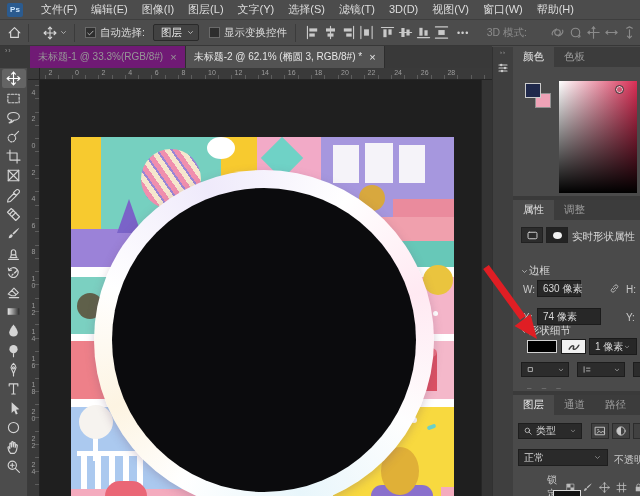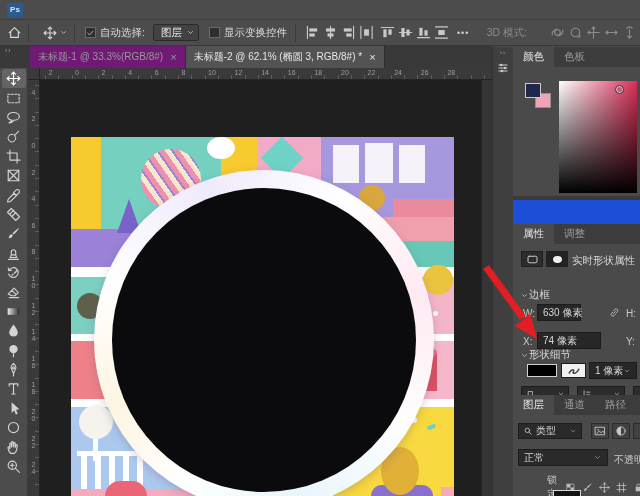--- a/index.html
+++ b/index.html
@@ -73,24 +73,24 @@
     box-shadow:0 3px 10px rgba(110,80,110,.28);}
   .black-circle{position:absolute;left:41px;top:51px;width:304px;height:304px;border-radius:50%;background:#0b0b0d;}
 
   
   .dock-strip{position:absolute;left:492px;top:47px;width:21px;bottom:0;background:#3f3f3f;
     border-left:1px solid #313131;display:flex;flex-direction:column;align-items:center;}
   .dock-collapse{color:#a6a6a6;font-size:6px;letter-spacing:1px;margin-top:2px;}
   .dock-btn{margin-top:5px;color:#cccccc;}
 
   
-  .right-col{position:absolute;left:513px;top:47px;right:0;bottom:0;background:#1d4ed8;overflow:hidden;}
+  .right-col{position:absolute;left:513px;top:47px;right:0;bottom:0;background:#0c4a6e;overflow:hidden;}
   .panel{position:absolute;left:0;right:0;overflow:hidden;}
   #colorPanel{top:0;height:153px;border-bottom:4px solid #3a3a3a;}
-  #propsPanel{top:153px;height:195px;border-bottom:4px solid #3a3a3a;margin-top:24px;}
+  #propsPanel{top:153px;height:195px;border-bottom:4px solid #3a3a3a;}
   #layersPanel{top:348px;bottom:0;}
   .panel-tabs{height:20px;background:#3c3c3c;display:flex;}
   .p-tab{height:20px;display:flex;align-items:center;padding:0 10px;font-size:10.5px;color:#9c9c9c;white-space:nowrap;}
   .p-tab.active{background:#4a4a4a;color:#e5e5e5;}
   .panel-body{position:relative;background:#4a4a4a;height:calc(100% - 20px);font-size:10px;}
 
   
   .fg-swatch{position:absolute;left:12px;top:16px;width:16px;height:15px;border:1px solid #cccccc;z-index:2;}
   .bg-swatch{position:absolute;left:22px;top:26px;width:16px;height:15px;border:1px solid #909090;}
   .grad{position:absolute;left:46px;top:14px;width:78px;height:112px;}
@@ -134,20 +134,33 @@
   .arrow line{stroke:var(--arrow,#e01e24);}
   .arrow polygon{fill:var(--arrow,#e01e24);}
 </style>
 </head>
 <body>
 
 <div class="screen">
 
   <div class="menubar">
     <span class="pslogo">Ps</span>
+    <div class="menu-items">
+        <span class="menu-item">文件(F)</span>
+        <span class="menu-item">编辑(E)</span>
+        <span class="menu-item">图像(I)</span>
+        <span class="menu-item">图层(L)</span>
+        <span class="menu-item">文字(Y)</span>
+        <span class="menu-item">选择(S)</span>
+        <span class="menu-item">滤镜(T)</span>
+        <span class="menu-item">3D(D)</span>
+        <span class="menu-item">视图(V)</span>
+        <span class="menu-item">窗口(W)</span>
+        <span class="menu-item">帮助(H)</span>
+      </div>
   </div>
 
   <div class="optionsbar">
     <span class="ob-btn home" id="homeIcon">
         <svg viewBox="0 0 16 16" width="15" height="15">
           <g fill="none" stroke="currentColor" stroke-width="1.2" stroke-linecap="round" stroke-linejoin="round">
             <path d="M2.3 8.3 8 2.8l5.7 5.5M3.9 7v6.2h8.2V7"></path>
           </g>
         </svg>
       </span>

